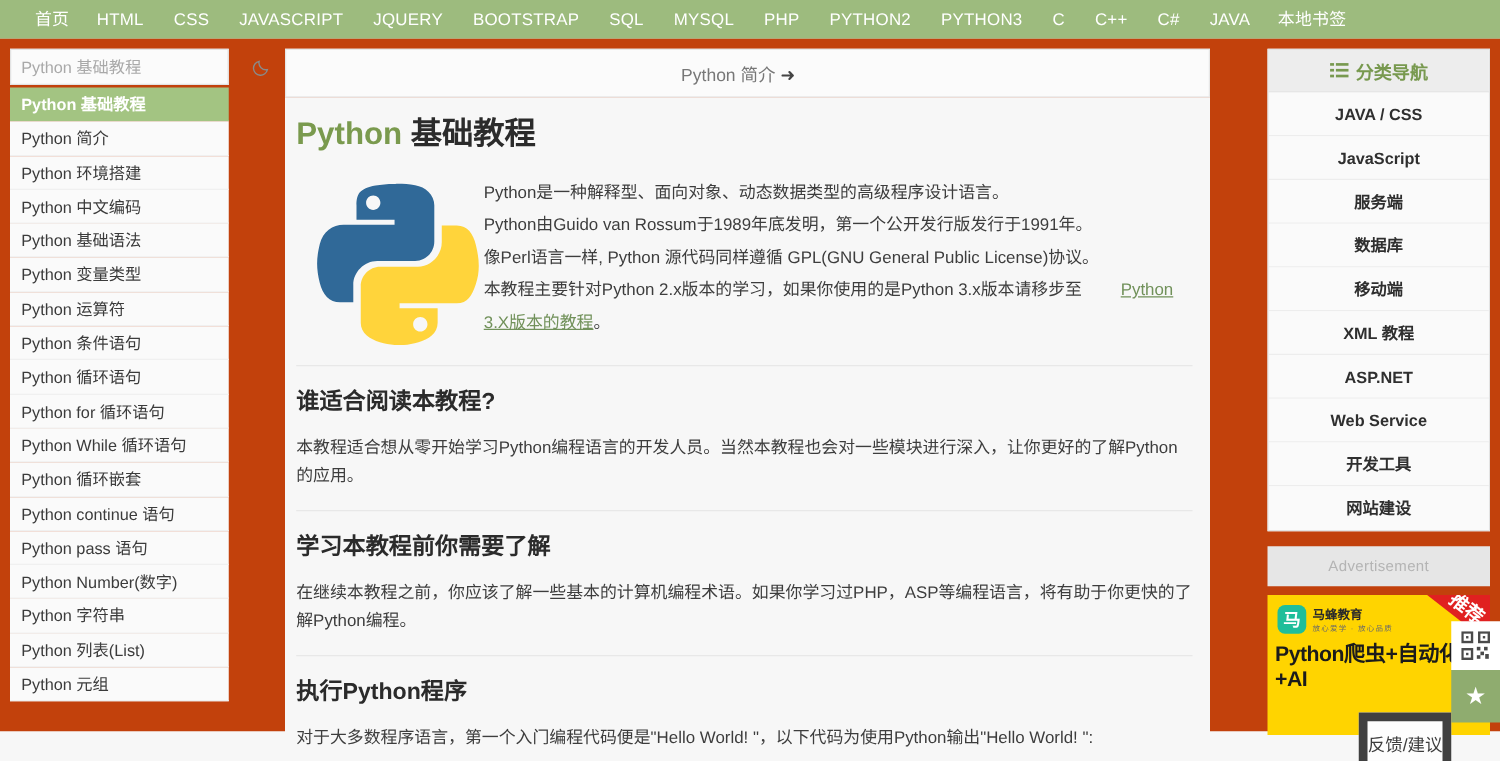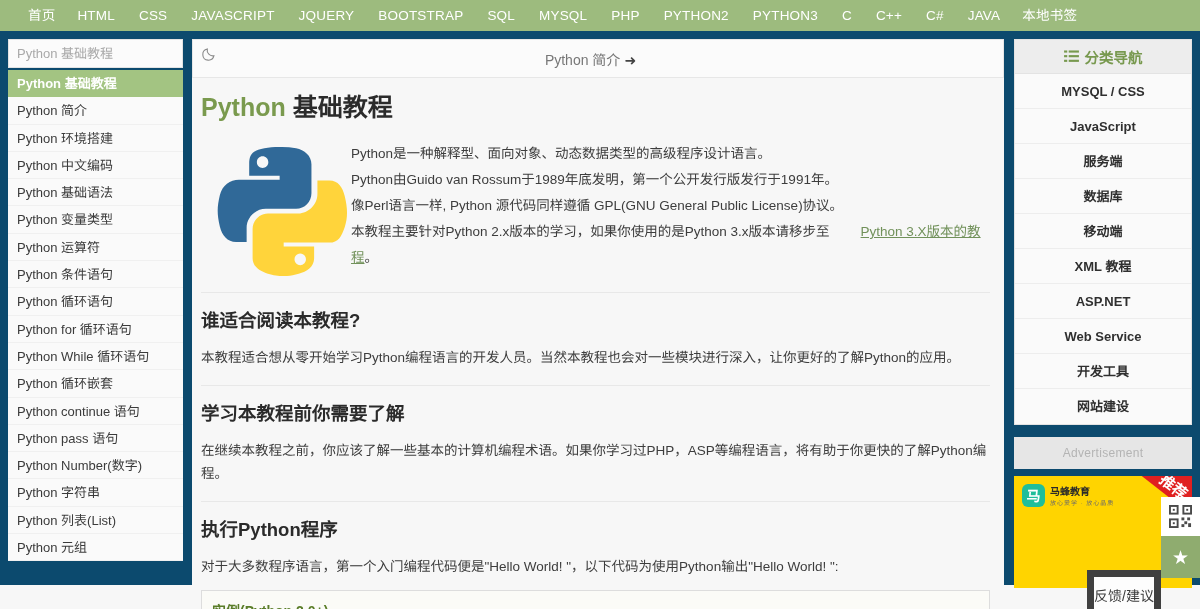--- a/index.html
+++ b/index.html
@@ -30,21 +30,22 @@
     cursor: pointer;
     letter-spacing: .2px;
   }
   #topnav .nav-item.cjk { font-size: 13.5px; padding: 0 10px; }
 
   
   #page {
     display: flex;
     align-items: flex-start;
     height: 554px;
-    background: #0c4a6e;
+    background: #c2410c;
+    gap: 36px;
   }
 
   
   #leftbar {
     width: 183px;
     flex: 0 0 183px;
     padding: 8px 0 0 8px;
   }
   #search-row {
     position: relative;
@@ -420,21 +421,21 @@
               <rect x="0" y="5.5" width="3.4" height="2.3"></rect>
                 <rect x="5" y="5.5" width="11" height="2.3"></rect>
               <rect x="0" y="10.5" width="3.4" height="2.3"></rect>
                 <rect x="5" y="10.5" width="11" height="2.3"></rect>
             </g>
           </svg>
         </span>
         <span id="cat-head-label">分类导航</span>
       </div>
       <div id="cat-list">
-          <div class="cat-item">MYSQL / CSS</div>
+          <div class="cat-item">JAVA / CSS</div>
           <div class="cat-item">JavaScript</div>
           <div class="cat-item">服务端</div>
           <div class="cat-item">数据库</div>
           <div class="cat-item">移动端</div>
           <div class="cat-item">XML 教程</div>
           <div class="cat-item">ASP.NET</div>
           <div class="cat-item">Web Service</div>
           <div class="cat-item">开发工具</div>
           <div class="cat-item">网站建设</div>
         </div>
@@ -443,20 +444,24 @@
     <div id="ad-wrap">
       <div id="ad-label">Advertisement</div>
       <div id="ad-banner">
         <div id="ad-ribbon">推荐</div>
         <div id="ad-logo-row">
           <div id="ad-logo-mark">马</div>
           <div>
             <div id="ad-brand">马蜂教育</div>
             <div id="ad-sub">放心爱学 · 放心品质</div>
           </div>
+        </div>
+        <div id="ad-headline">
+          <div>Python爬虫+自动化</div>
+          <div class="hl2">+AI</div>
         </div>
       </div>
     </div>
   </div>
 
 </div>
 
 <div id="side-widgets">
   <div id="qr-btn">
     <svg width="23" height="23" viewBox="0 0 24 24">

